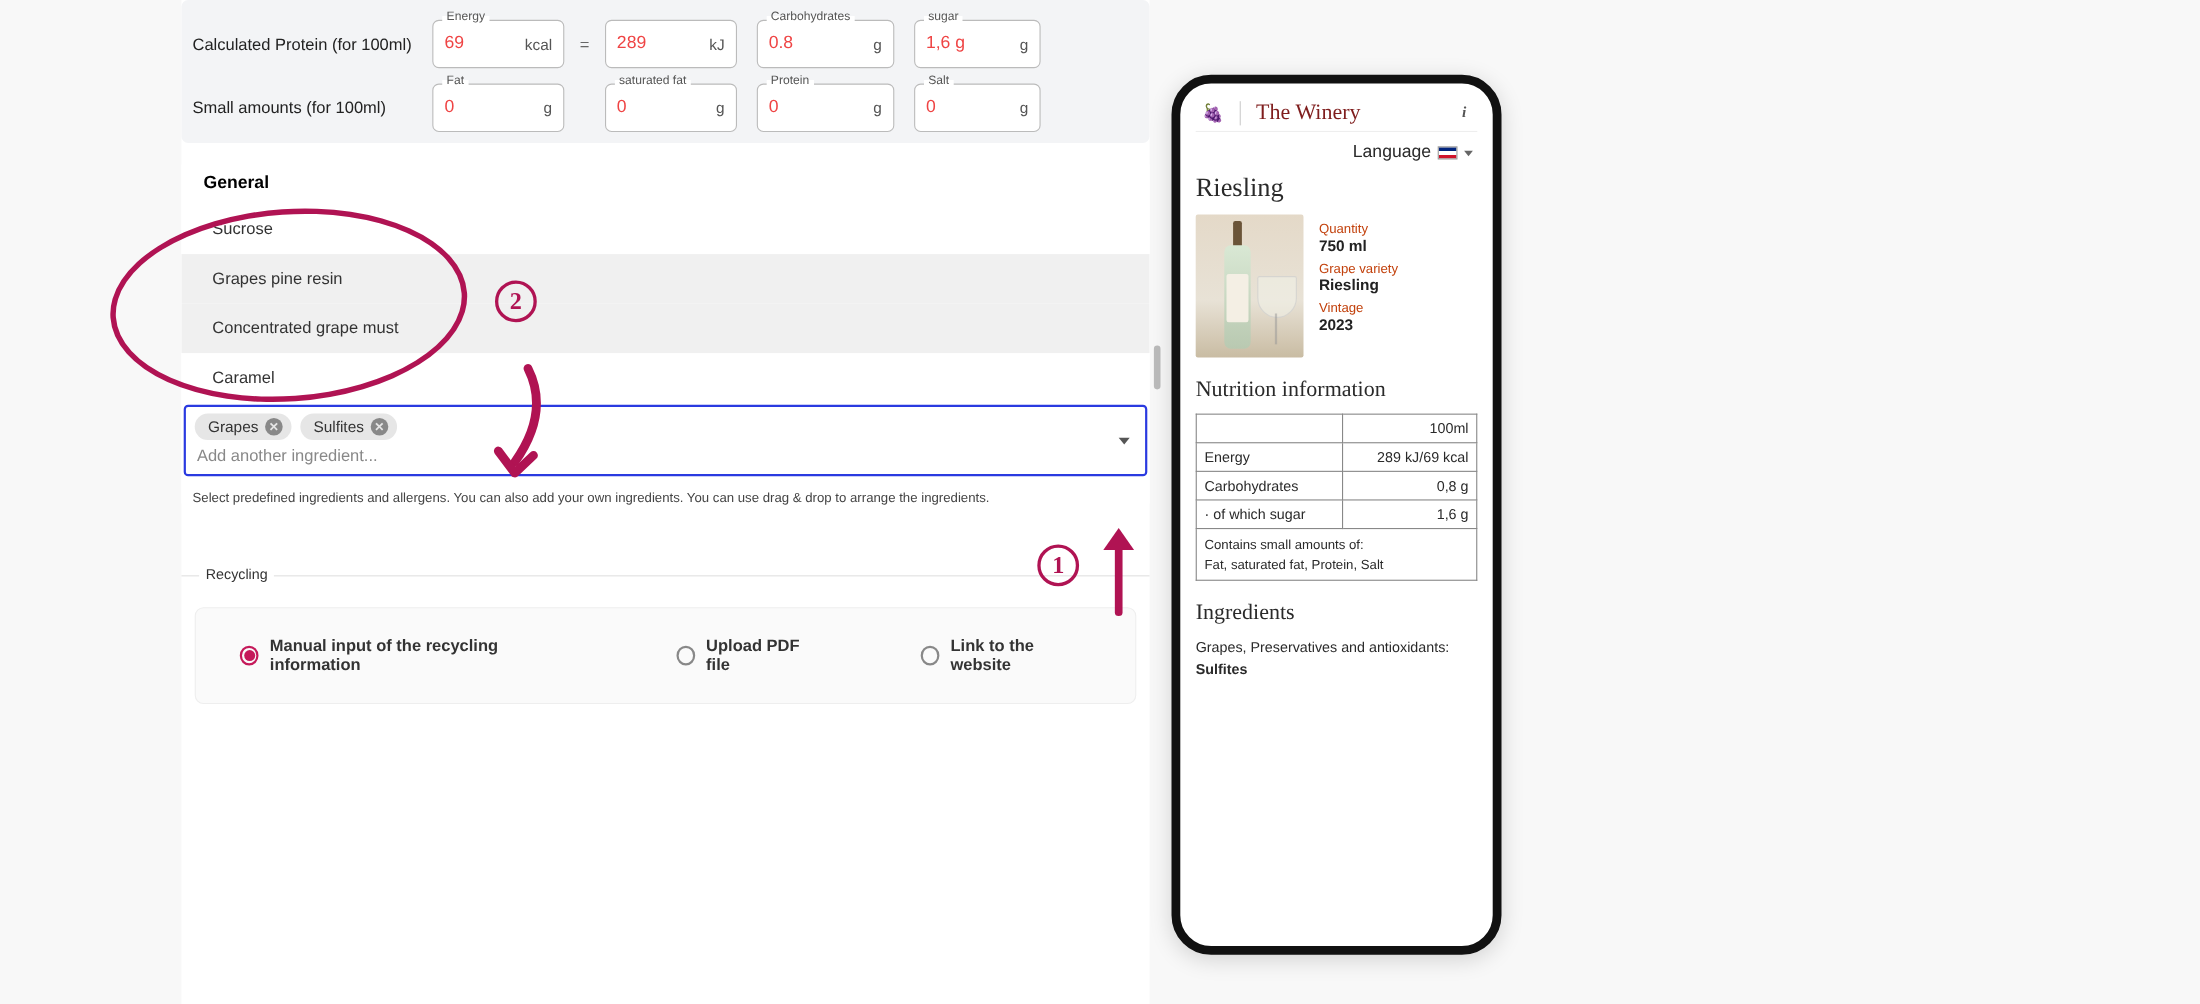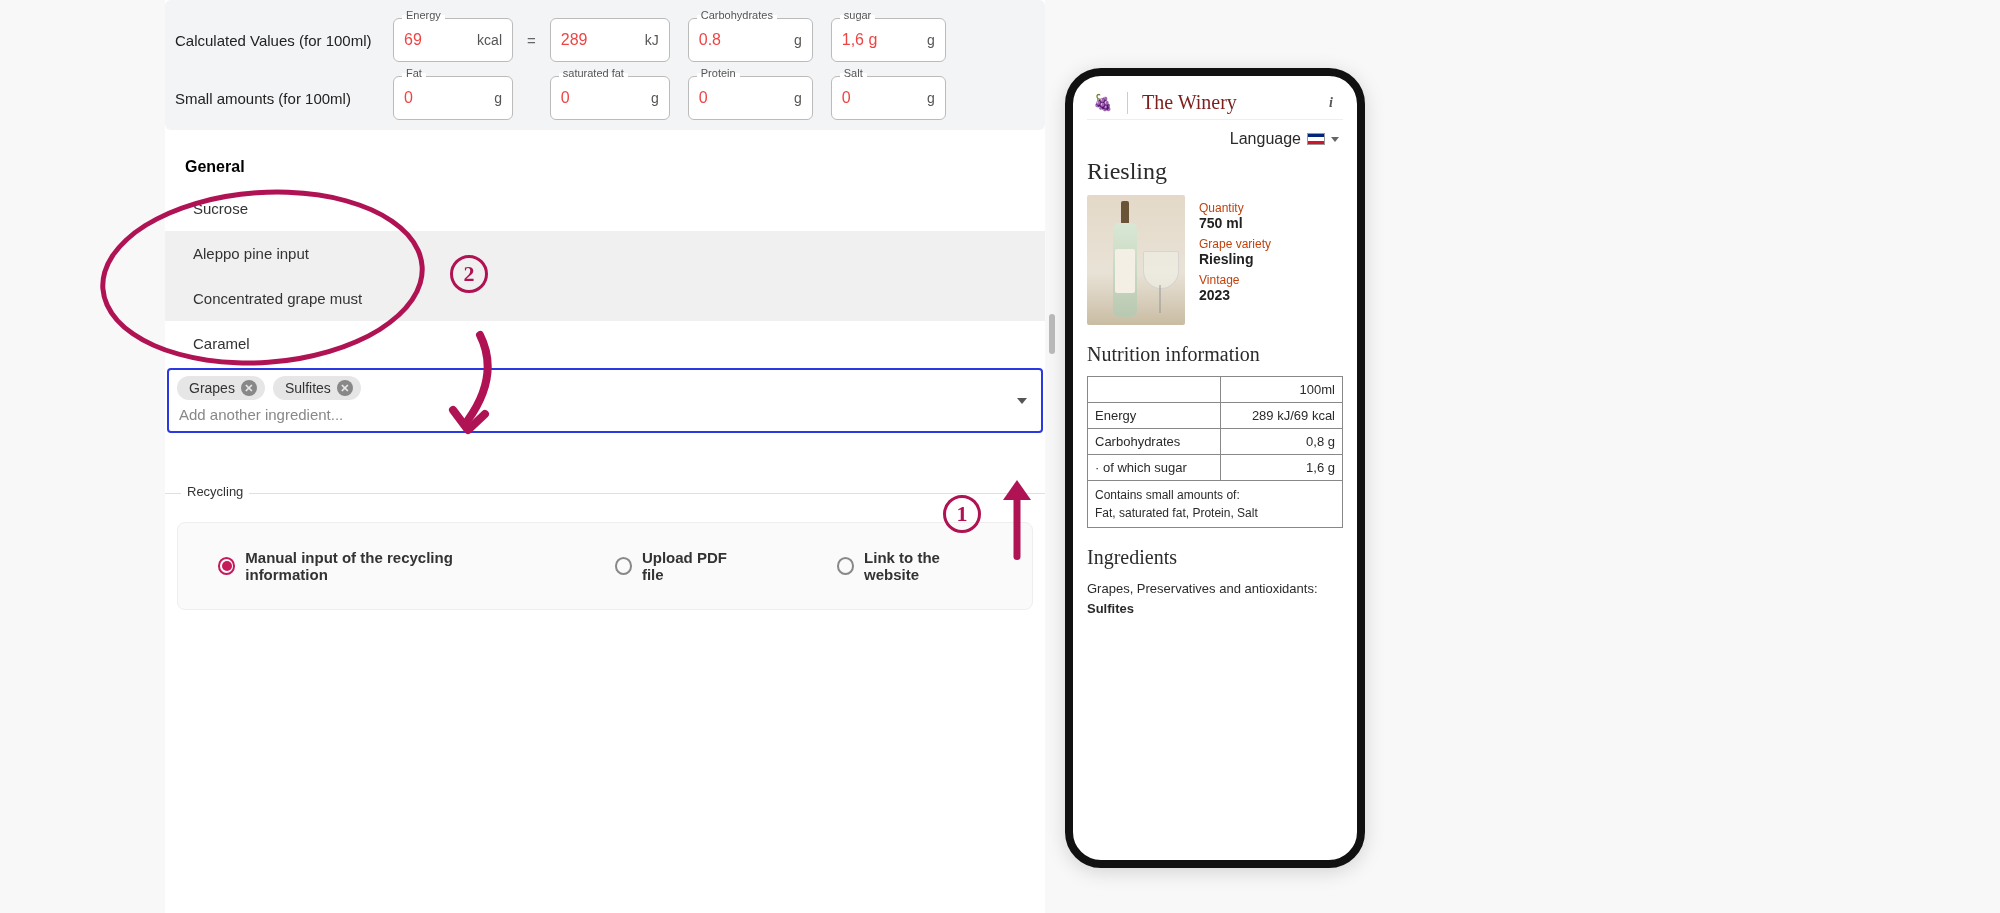--- a/index.html
+++ b/index.html
@@ -322,21 +322,21 @@
 
   .anno-arrow-curve svg { display:block; }
 </style>
 </head>
 <body>
 
 <div class="main-panel">
 
   <div class="nutrition-section">
     <div class="row">
-      <div class="row-label">Calculated Values (for 100ml)</div>
+      <div class="row-label">Calculated Protein (for 100ml)</div>
       <div class="fld-group">
         <div class="fld w120">
           <span class="fld-legend">Energy</span>
           <span class="fld-val">69</span>
           <span class="fld-unit">kcal</span>
         </div>
         <span class="eq">=</span>
         <div class="fld w120">
           <span class="fld-val">289</span>
           <span class="fld-unit">kJ</span>
@@ -378,38 +378,39 @@
           <span class="fld-unit">g</span>
         </div>
       </div>
     </div>
   </div>
 
   <div class="dropdown-panel">
     <div class="scroll-hint"></div>
     <div class="dd-header">General</div>
     <div class="dd-item">Sucrose</div>
-    <div class="dd-item alt">Aleppo pine input</div>
+    <div class="dd-item alt">Grapes pine resin</div>
     <div class="dd-item alt">Concentrated grape must</div>
     <div class="dd-item">Caramel</div>
 
     <div class="ingredients-box">
       <div class="chip-row">
         <span class="chip">
           <span>Grapes</span>
           <span class="chip-x">✕</span>
         </span>
         <span class="chip">
           <span>Sulfites</span>
           <span class="chip-x">✕</span>
         </span>
       </div>
       <div class="add-ph">Add another ingredient...</div>
       <div class="dd-caret"></div>
     </div>
+    <div class="helper">Select predefined ingredients and allergens. You can also add your own ingredients. You can use drag &amp; drop to arrange the ingredients.</div>
   </div>
 
   <div class="recycling-section">
     <span class="recycling-legend">Recycling</span>
     <div class="radio-row">
       <label class="radio-opt">
         <span class="radio-outer on">
             <span class="radio-inner"></span>
           </span>
         <span>Manual input of the recycling information</span>

